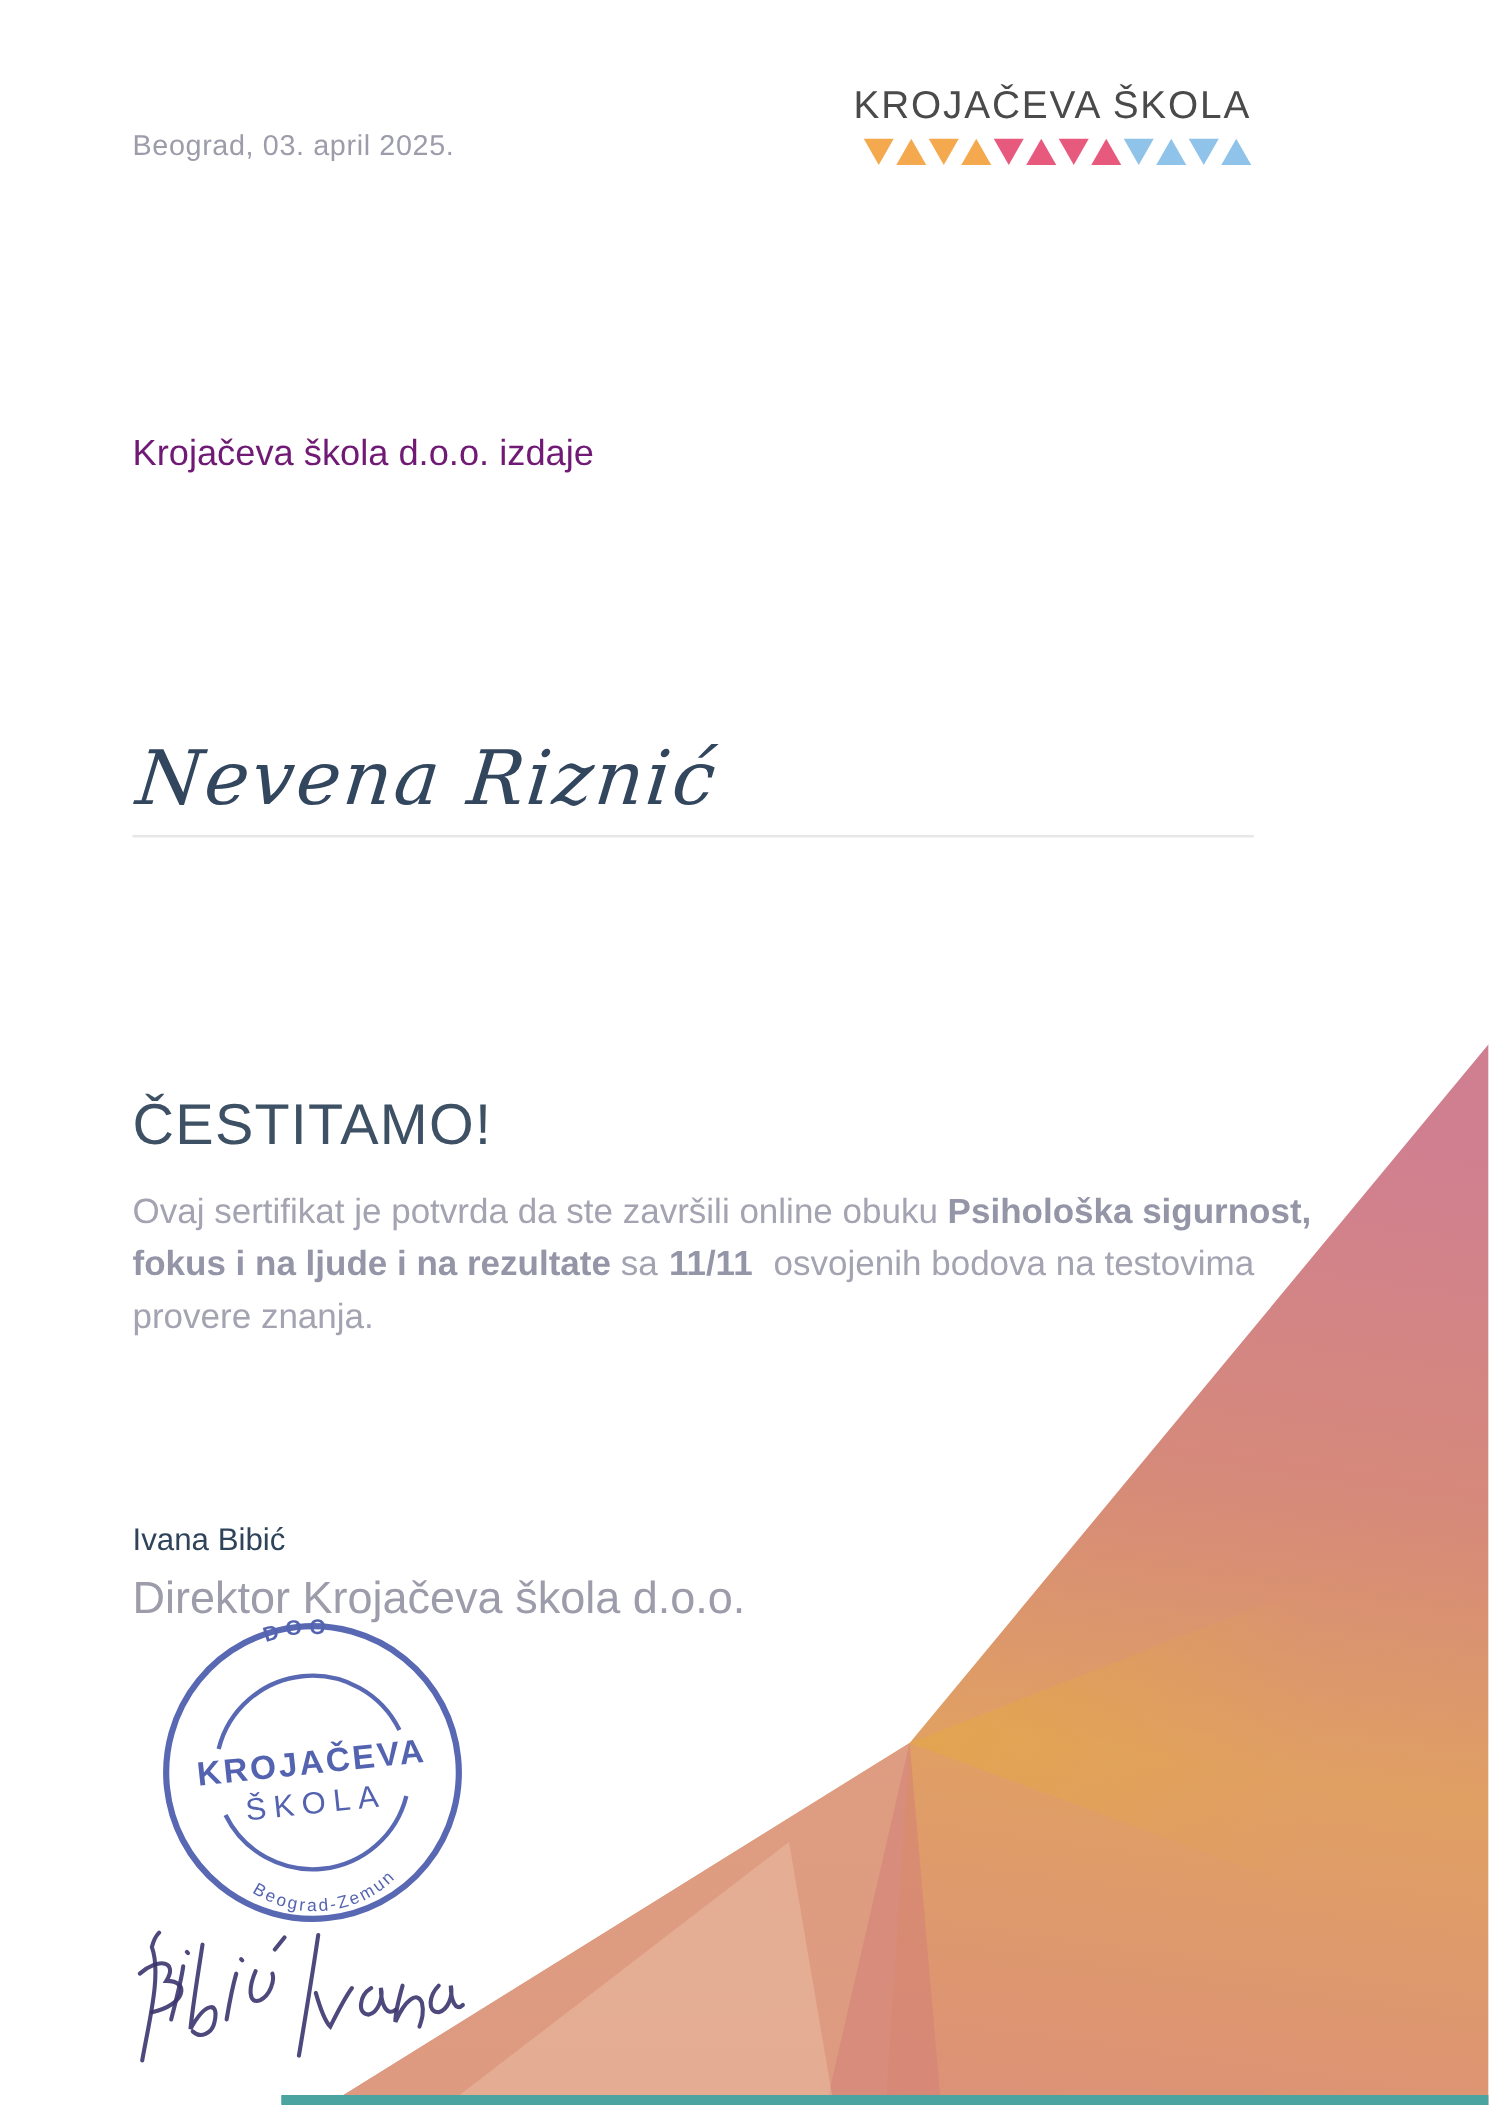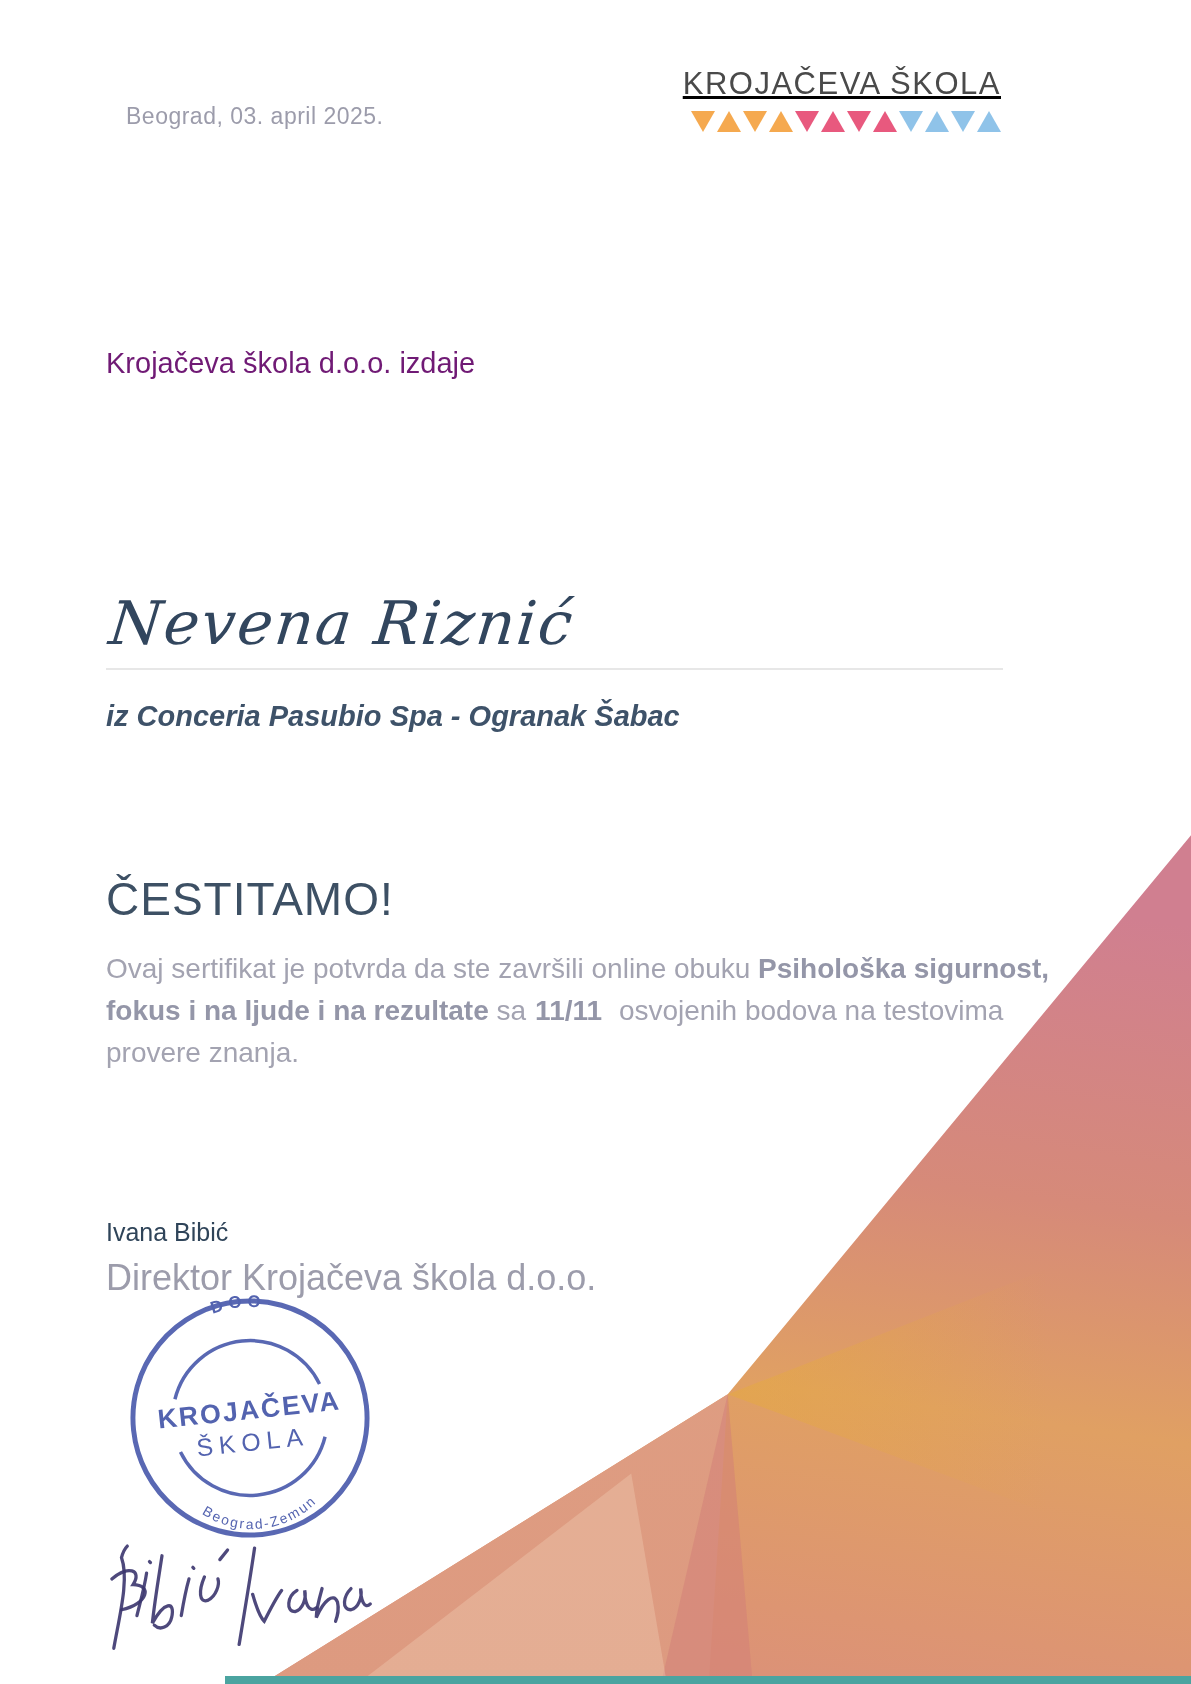--- a/index.html
+++ b/index.html
@@ -35,24 +35,24 @@
     clip-path:polygon(53% 87.5%, 30% 100%, 56% 100%);
     background:rgba(248,222,196,.28);
   }
   .teal-bar{
     position:absolute;left:18.9%;right:0;bottom:0;height:8px;
     z-index:2;
   }
   
   .date{
     position:absolute;left:106px;top:103px;
-    font-size:23px;color:#9c9cab;letter-spacing:.5px;z-index:3;margin-left:20px;
+    font-size:23px;color:#9c9cab;letter-spacing:.5px;z-index:3;
   }
   .logo{
-    position:absolute;top:66px;right:190px;text-align:right;z-index:3;text-decoration:underline;
+    position:absolute;top:66px;right:190px;text-align:right;z-index:3;
   }
   .logo-text{
     font-size:31px;color:#4a4a4a;letter-spacing:1.5px;font-weight:400;
     white-space:nowrap;
   }
   .logo-tris{
     margin-top:9px;display:flex;justify-content:flex-end;gap:2px;
   }
   .tri{width:0;height:0;border-left:12px solid transparent;border-right:12px solid transparent;}
   .tri.down{border-top:21px solid #ccc;}
@@ -143,21 +143,20 @@
         <div class="tri down" style="border-top-color: rgb(143, 195, 233);"></div>
         <div class="tri up" style="border-bottom-color: rgb(143, 195, 233);"></div>
       </div>
   </div>
 
   <div class="issuer">Krojačeva škola d.o.o. izdaje</div>
 
   <div class="recipient">
     <span class="recipient-name">Nevena Riznić</span>
   </div>
-  <div class="recipient-from">iz Conceria Pasubio Spa - Ogranak Šabac</div>
 
   <div class="congrats">ČESTITAMO!</div>
   <div class="body-text" id="body-text"><span>Ovaj sertifikat je potvrda da ste završili online obuku </span><span class="seg-bold">Psihološka sigurnost, fokus i na ljude i na rezultate</span><span> sa</span><span class="seg-score">11/11</span> <span>osvojenih bodova na testovima provere znanja.</span></div>
 
   <div class="signer-name">Ivana Bibić</div>
   <div class="signer-role">Direktor Krojačeva škola d.o.o.</div>
 
   <svg class="stamp" viewBox="0 0 250 250">
     <circle cx="125" cy="125" r="118" fill="none" stroke="#4b5cad" stroke-width="5"></circle>
     <path d="M 51.7 98.3 A 78 78 0 0 1 198.3 98.3" fill="none" stroke="#4b5cad" stroke-width="3.5"></path>

